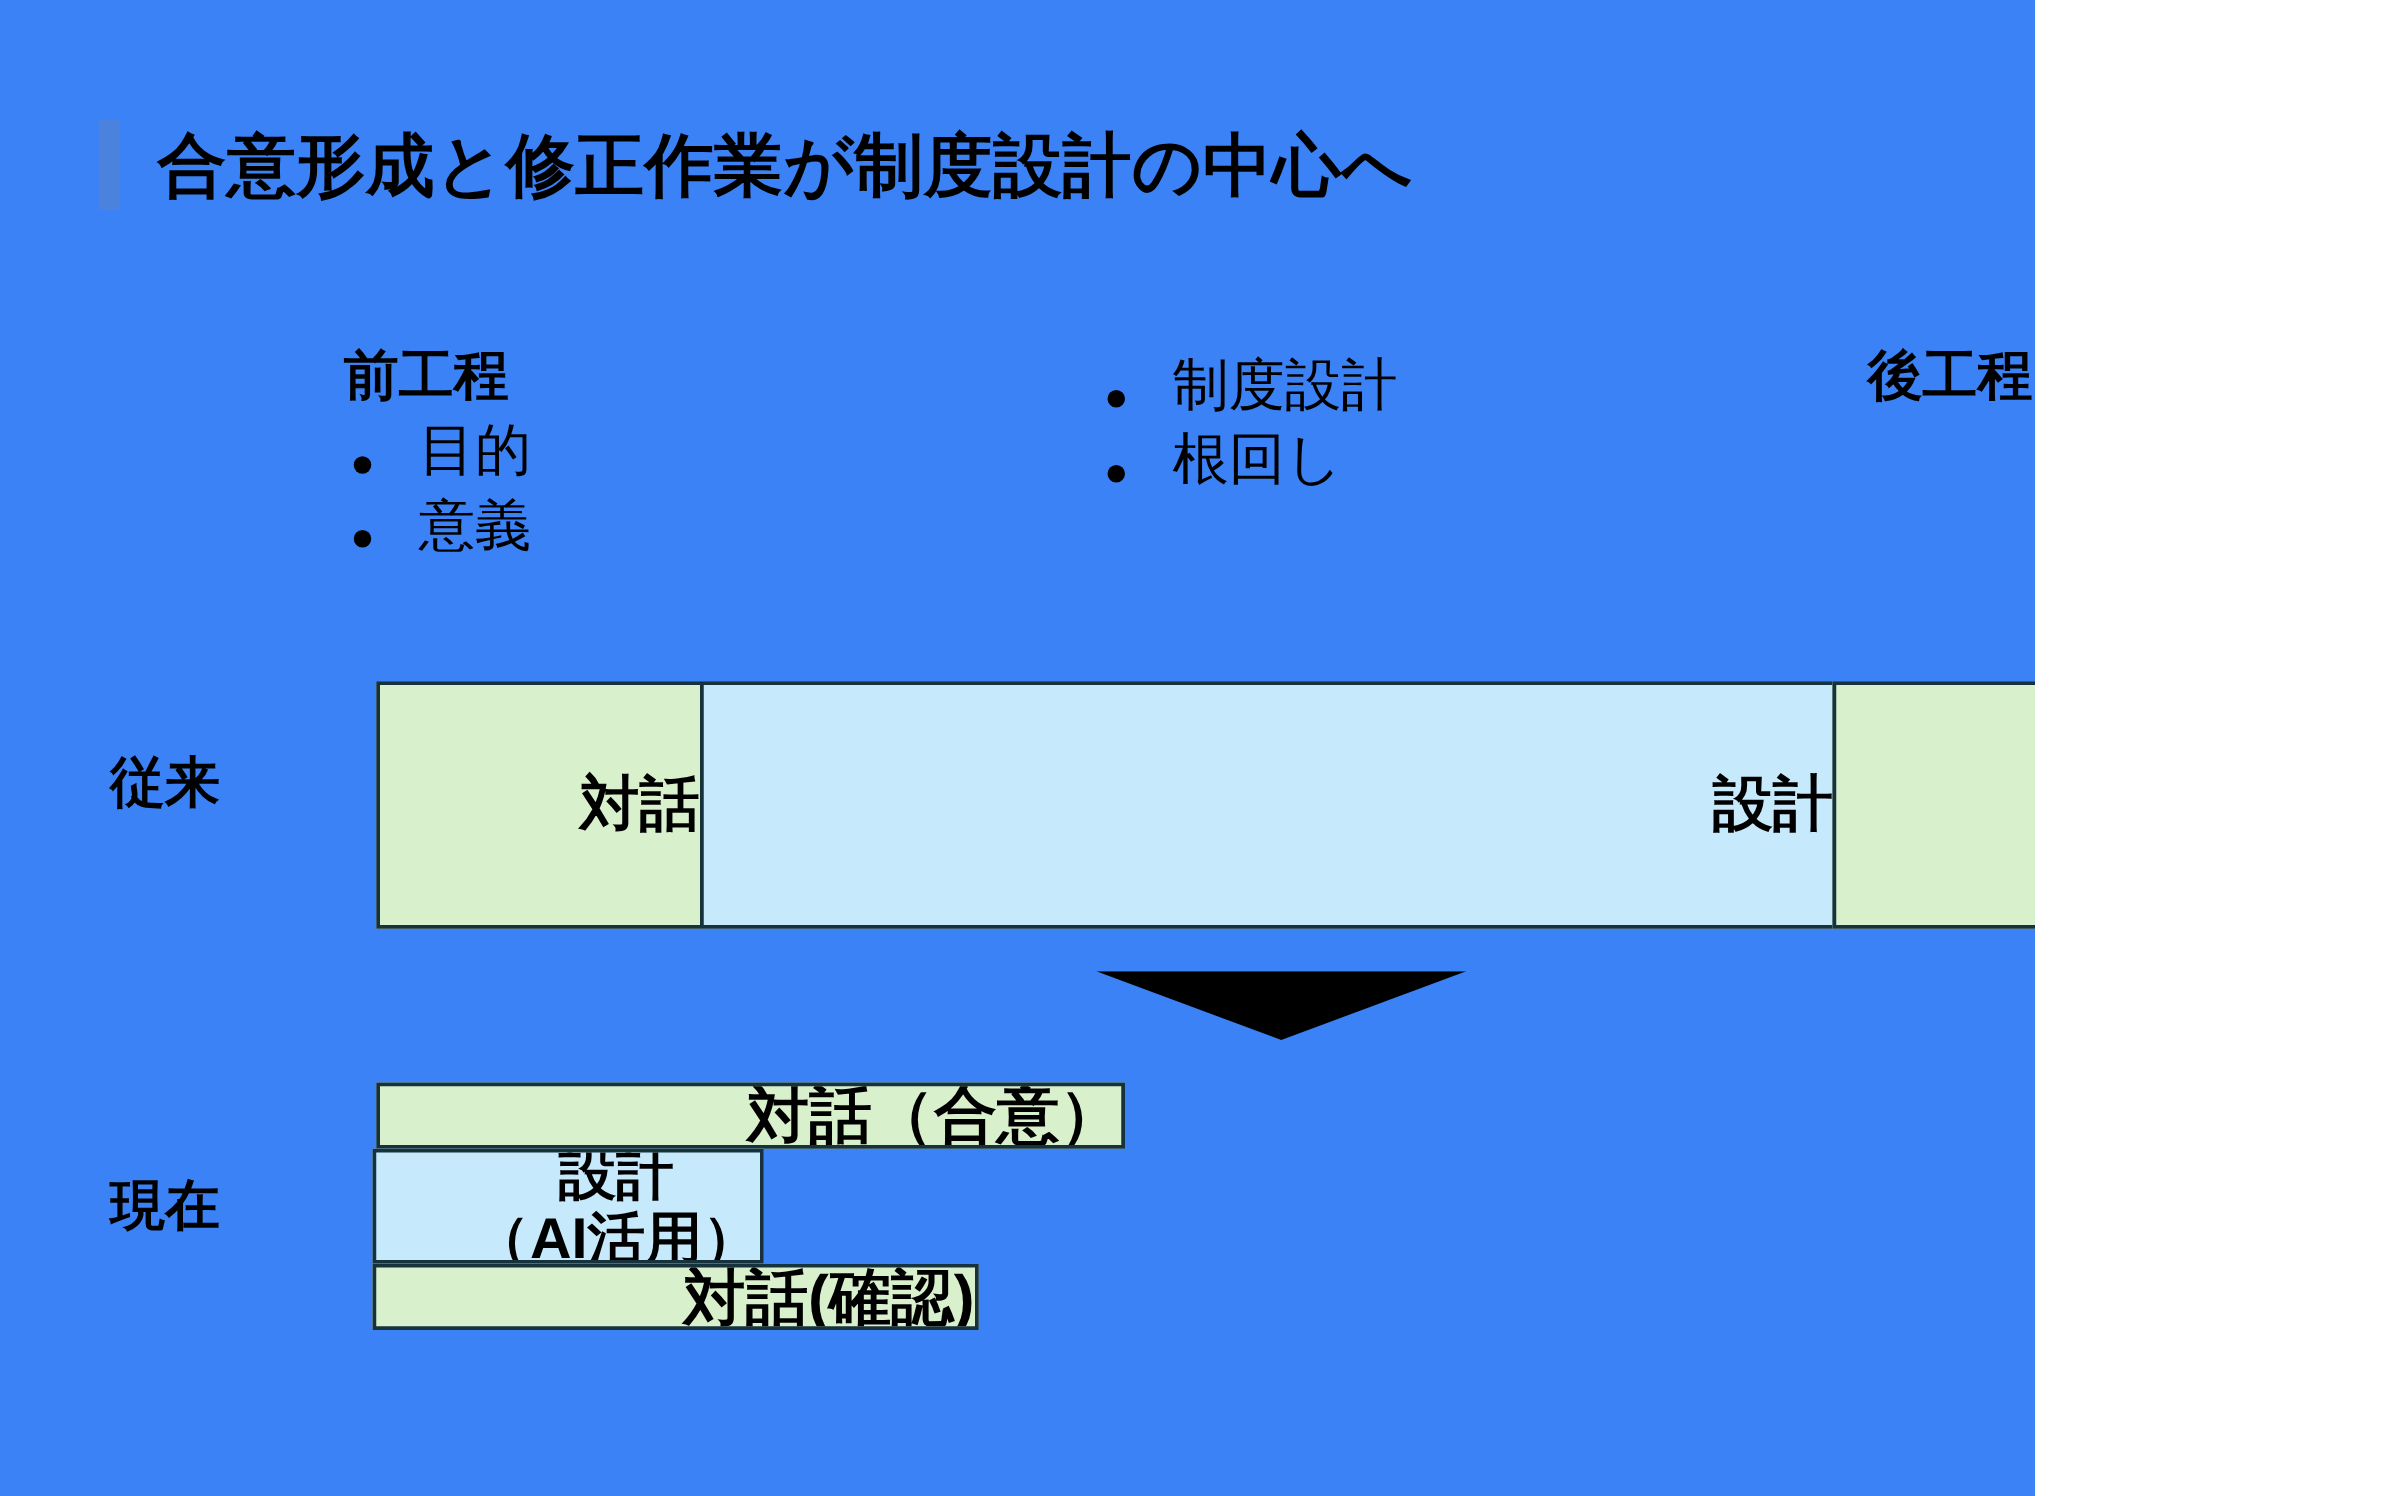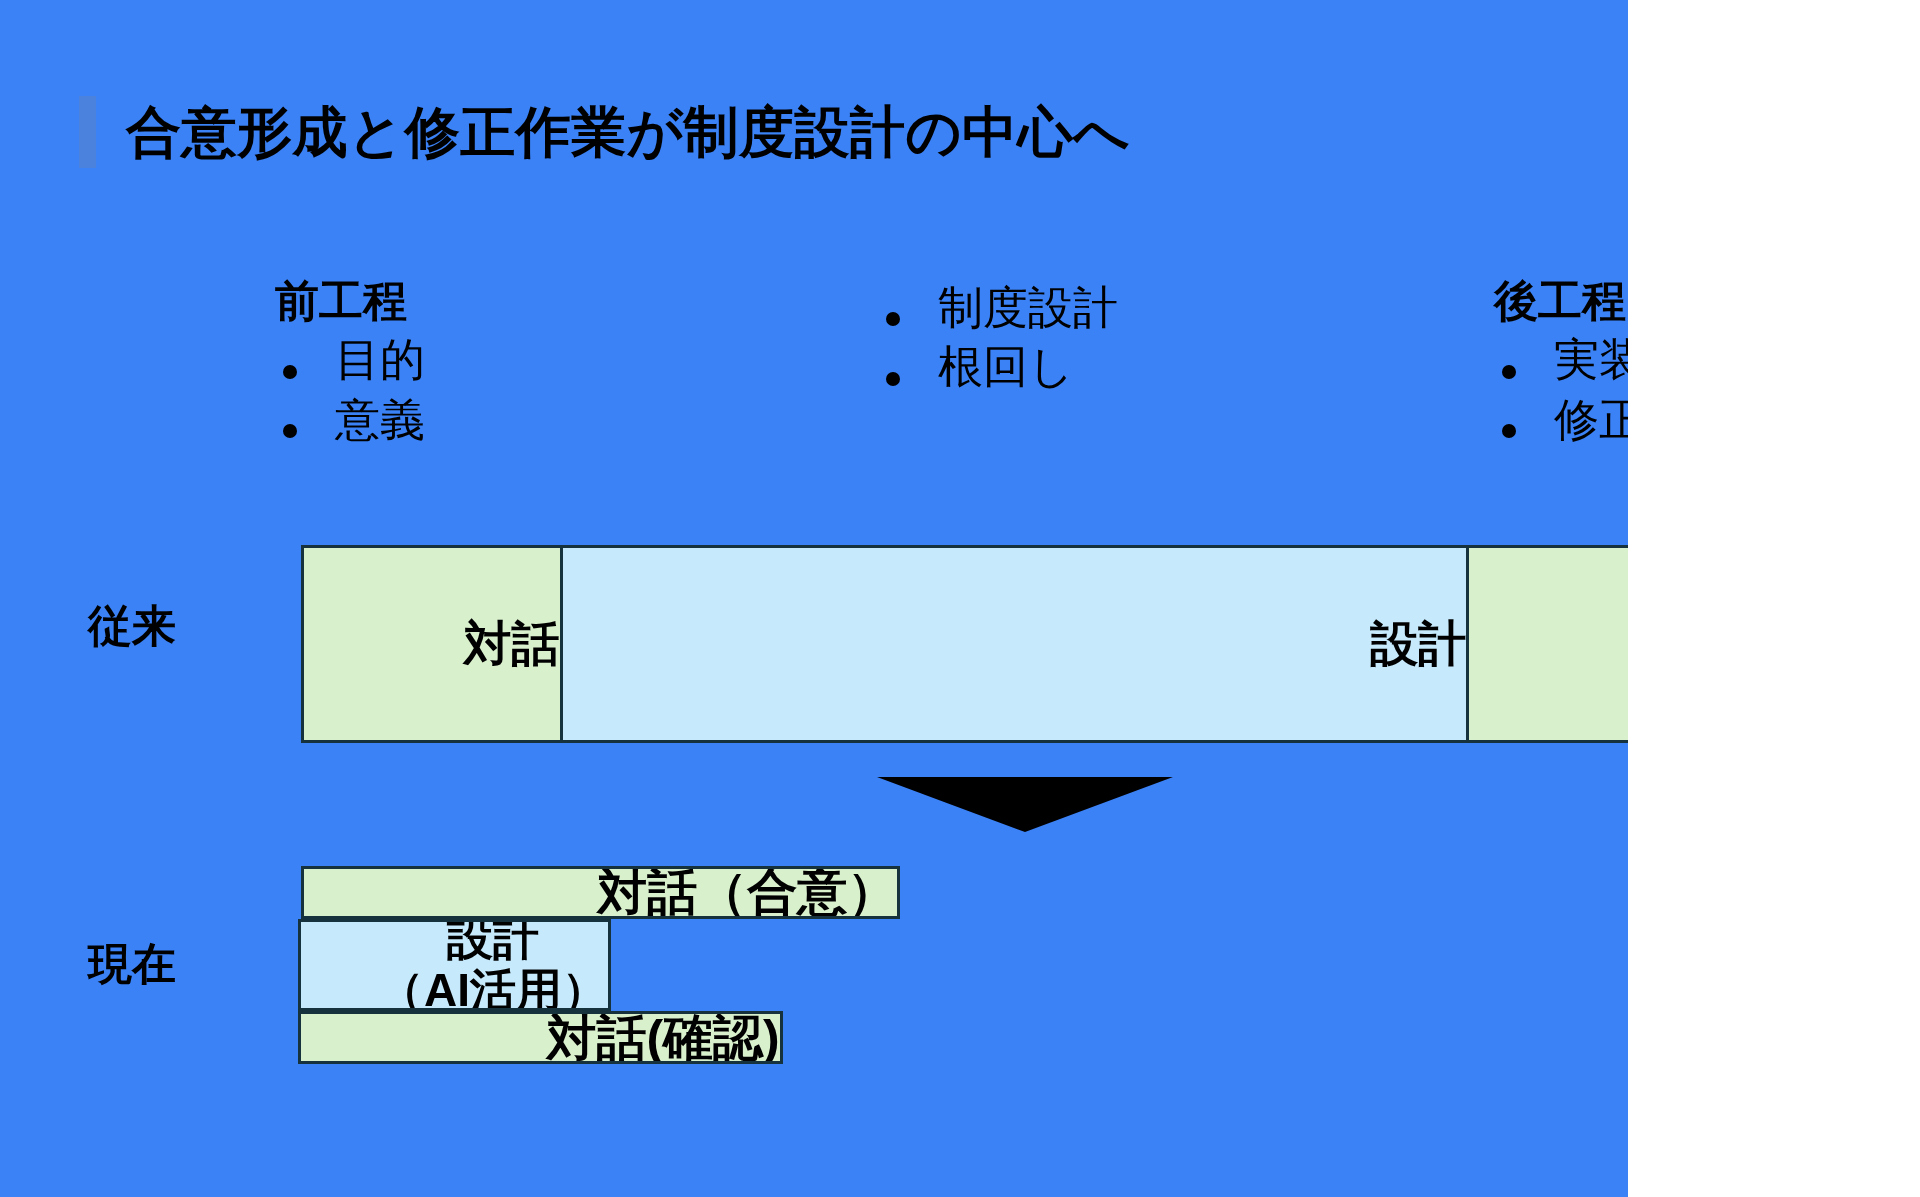--- a/index.html
+++ b/index.html
@@ -173,30 +173,20 @@
       </li>
       <li>
         <span class="bullet-dot"></span>
         <span>根回し</span>
       </li>
     </ul>
   </div>
 
   <div class="phase-col" id="phase-col-2">
     <div class="phase-heading">後工程</div>
-    <ul class="phase-list">
-      <li>
-        <span class="bullet-dot"></span>
-        <span>実装</span>
-      </li>
-      <li>
-        <span class="bullet-dot"></span>
-        <span>修正</span>
-      </li>
-    </ul>
   </div>
 
   <div class="row-label" id="row-label-0">従来</div>
 
   <div class="bar" id="bar-before">
     <div class="seg seg-green" style="width:18.2%;font-size:48px;">
       <span class="seg-label">対話</span>
     </div>
     <div class="seg seg-blue" style="width:63.3%;font-size:48px;">
       <span class="seg-label">設計</span>

